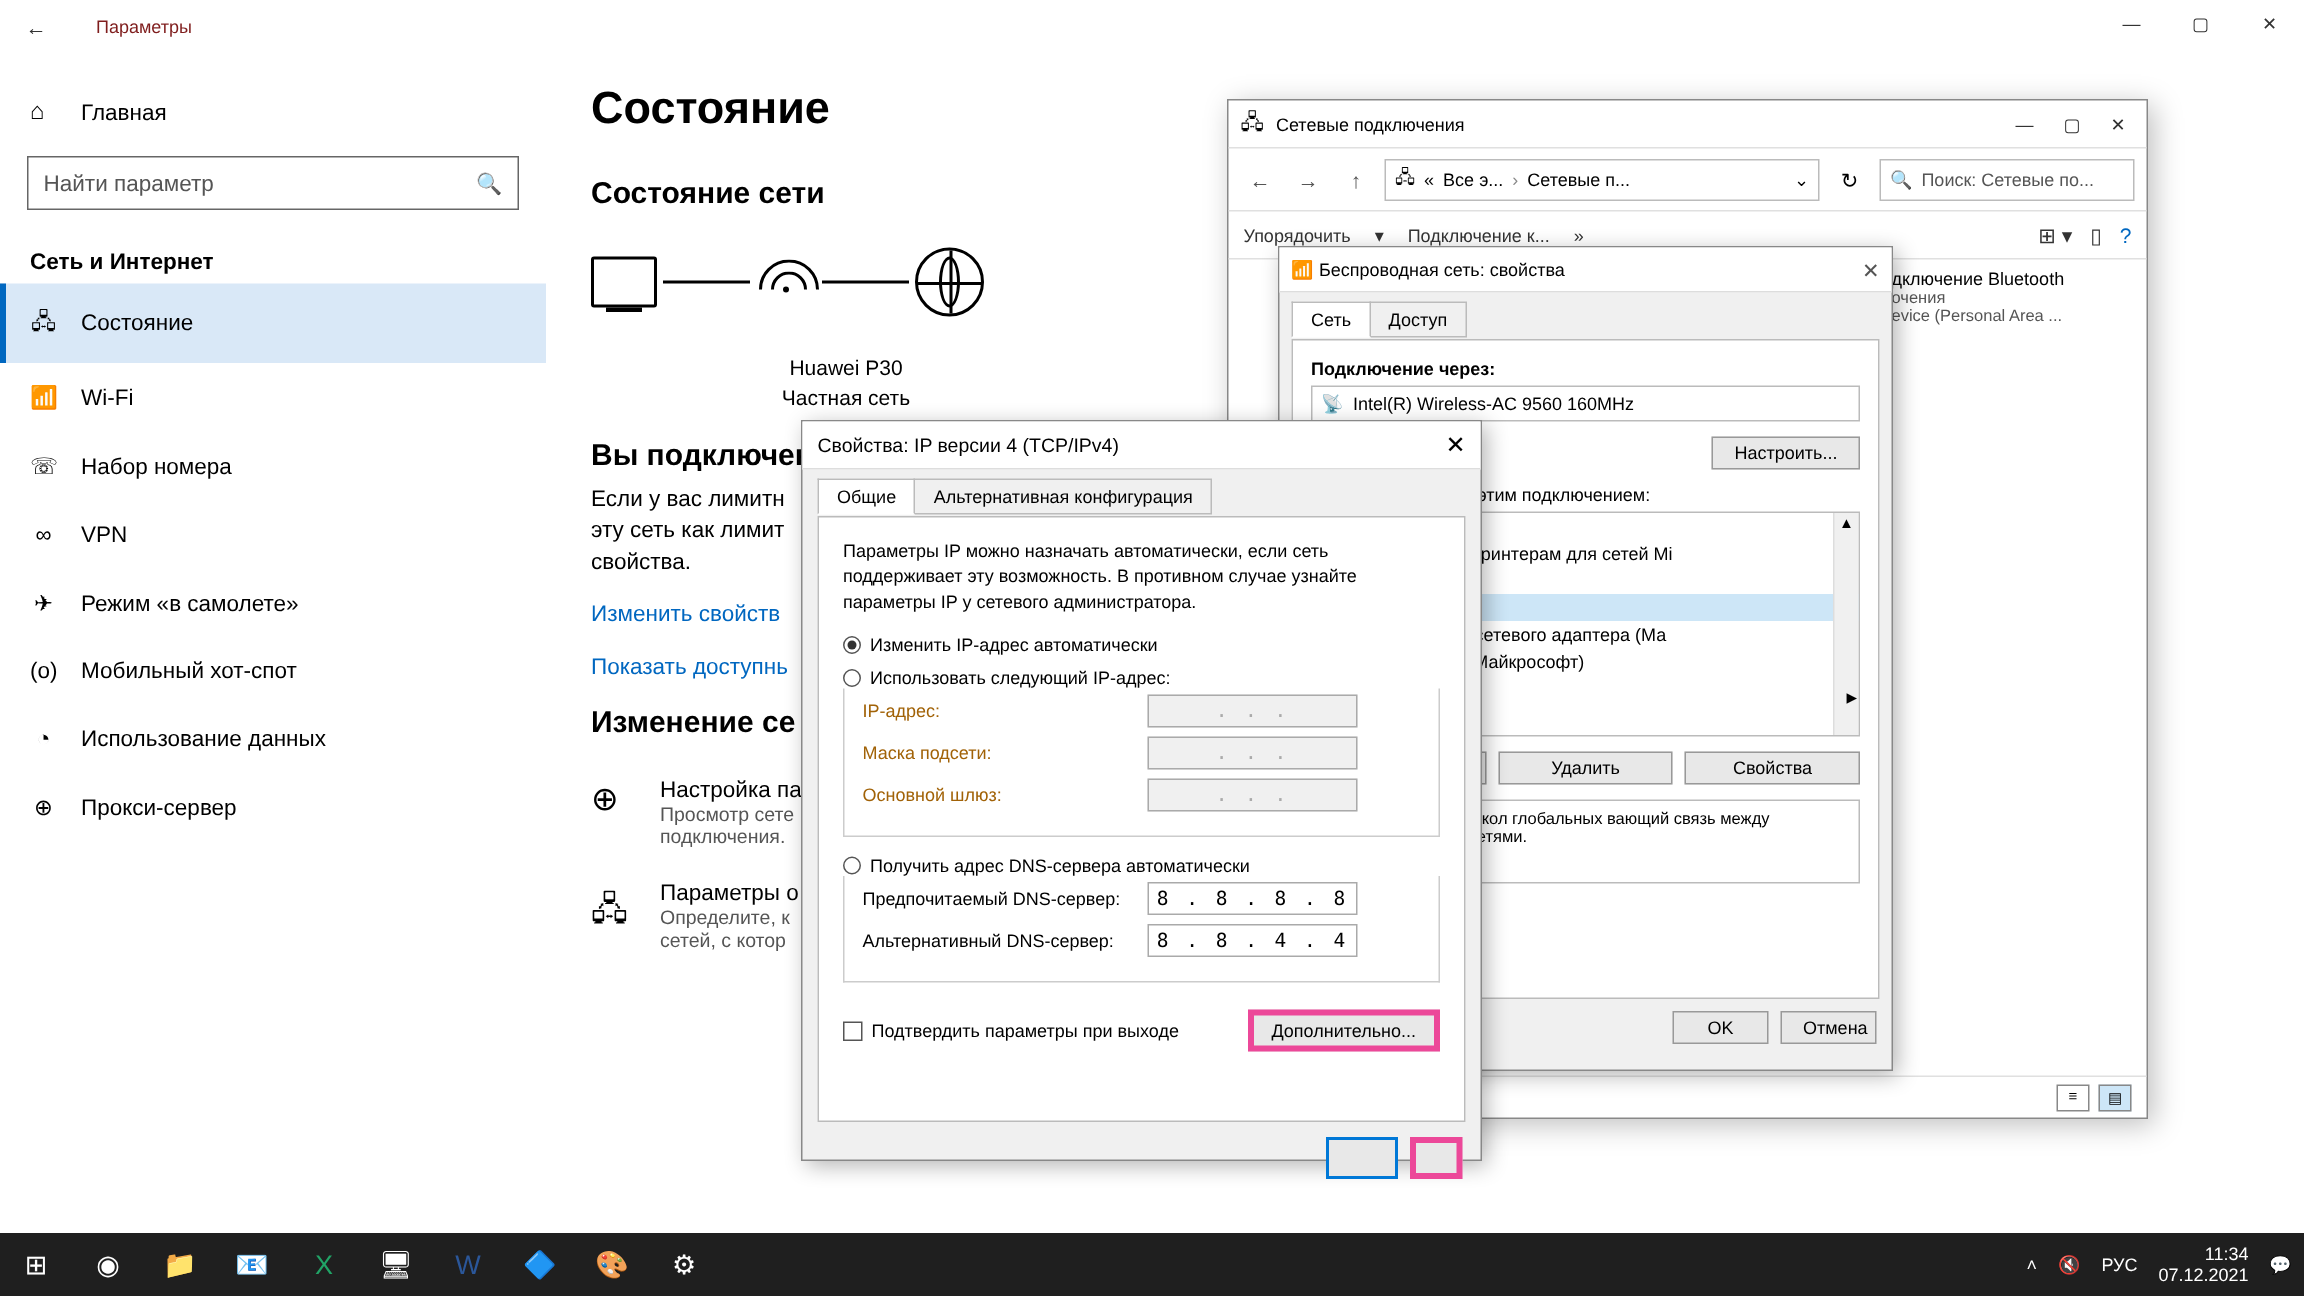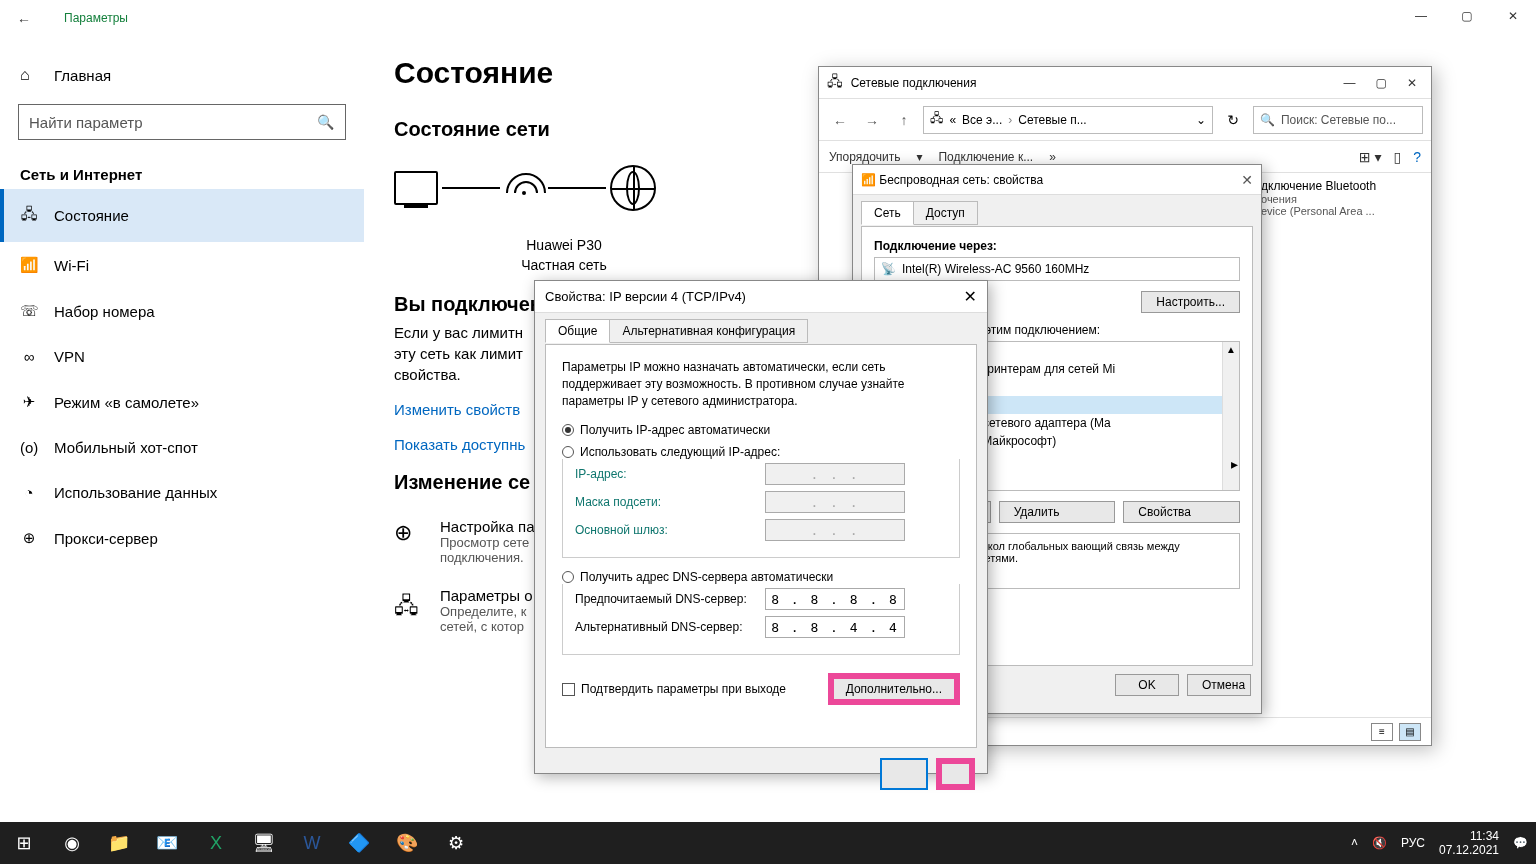--- a/index.html
+++ b/index.html
@@ -2,21 +2,21 @@
 <html><head>
 <meta charset="utf-8">
 <style>
 * { box-sizing: border-box; margin: 0; padding: 0; font-family: "Segoe UI", Tahoma, sans-serif; }
 body { width: 1536px; height: 864px; background: #fff; overflow: hidden; position: relative; }
 
 
 .settings-window { position: absolute; inset: 0; background: #fff; }
 .settings-titlebar { height: 36px; display: flex; align-items: center; padding: 0 8px; }
 .settings-titlebar .back { width: 32px; text-align: center; font-size: 14px; color: #333; }
-.settings-titlebar .title { font-size: 12px; color: #15803d; margin-left: 24px; }
+.settings-titlebar .title { font-size: 12px; color: #7f1d1d; margin-left: 24px; }
 .win-controls { position: absolute; top: 0; right: 0; display: flex; }
 .win-controls div { width: 46px; height: 32px; display: flex; align-items: center; justify-content: center; font-size: 12px; color: #333; }
 .sidebar { position: absolute; left: 0; top: 36px; width: 364px; bottom: 40px; background: #fff; padding: 20px 0; }
 .sidebar .home { display: flex; align-items: center; padding: 10px 20px; font-size: 15px; color: #000; }
 .sidebar .home .ic { width: 18px; margin-right: 16px; font-size: 16px; }
 .searchbox { margin: 10px 18px 18px; height: 36px; border: 1px solid #666; background: #fff; display: flex; align-items: center; padding: 0 10px; font-size: 15px; color: #555; }
 .searchbox .mag { margin-left: auto; font-size: 14px; }
 .cat-header { padding: 8px 20px 6px; font-size: 15px; font-weight: 600; }
 .nav-item { display: flex; align-items: center; padding: 14px 20px; font-size: 15px; color: #000; }
 .nav-item .ic { width: 18px; margin-right: 16px; font-size: 15px; text-align: center; }
@@ -79,46 +79,46 @@
 .wprops .tabbody { margin:1px 8px 8px; background:#fff; border:1px solid #bbb; padding:12px; height:440px; font-size:12px; position:relative; }
 .wprops .field-lbl { margin-bottom:4px;font-weight:bold; }
 .wprops .adapter-box { border:1px solid #bbb; padding:4px 6px; display:flex; align-items:center; gap:6px; margin-bottom:10px; }
 .wprops .btn { border:1px solid #999; background:#e8e8e8; padding:3px 14px; font-size:12px; }
 .wprops .btn-row { display:flex; justify-content:flex-end; margin-bottom:10px; }
 .wprops .listbox { border:1px solid #bbb; height:150px; overflow:hidden; position:relative; }
 .wprops .listbox .item { padding:2px 6px; font-size:12px; display:flex; align-items:center; gap:6px; }
 .wprops .listbox .item.sel { background:#cde6f7; }
 .wprops .listbox .scroll { position:absolute; right:0; top:0; bottom:0; width:17px; background:#f0f0f0; border-left:1px solid #ddd; }
 .wprops .btn-row3 { display:flex; gap:8px; margin-top:10px; }
-.wprops .btn-row3 .btn { flex:1; text-align:left; }
+.wprops .btn-row3 .btn { flex:1; text-align:center; }
 .wprops .desc-box { border:1px solid #bbb; background:#fff; padding:6px; font-size:11px; margin-top:10px; height:56px; }
 .wprops .dlg-btns { display:flex; justify-content:flex-end; gap:8px; padding:0 10px 10px; }
 
 
 .ipdlg { position:absolute; left:534px; top:280px; width:454px; height:494px; background:#f0f0f0; border:1px solid #888; box-shadow: 3px 3px 14px rgba(0,0,0,0.3); }
 .ipdlg .titlebar { height:32px; background:#fff; border-bottom:1px solid #ddd; display:flex; align-items:center; padding:0 10px; font-size:13px; }
 .ipdlg .titlebar .close { margin-left:auto; font-size:16px; }
 .ipdlg .tabs { display:flex; padding:6px 10px 0; }
 .ipdlg .tab { padding:4px 12px; font-size:12px; border:1px solid #bbb; background:#f0f0f0; margin-right:-1px; }
 .ipdlg .tab.active { background:#fff; border-bottom:1px solid #fff; position:relative; z-index:1; }
 .ipdlg .tabbody { margin:1px 10px 10px; background:#fff; border:1px solid #bbb; padding:14px 16px; font-size:12px; height:404px; position:relative; }
 .ipdlg .intro { margin-bottom:14px; line-height:1.4; }
 .ipdlg .radio { display:flex; align-items:center; gap:6px; margin-bottom:8px; }
 .ipdlg .radio .rb { width:12px; height:12px; border:1px solid #555; border-radius:50%; display:inline-flex; align-items:center; justify-content:center; }
 .ipdlg .radio .rb.on::after { content:""; width:6px; height:6px; background:#333; border-radius:50%; }
 .ipdlg .group { border:1px solid #ccc; padding:10px 12px; margin-bottom:12px; }
 .ipdlg .frow { display:flex; align-items:center; margin-bottom:6px; }
-.ipdlg .frow .fl { width:190px; color:#0f766e; }
+.ipdlg .frow .fl { width:190px; color:#a16207; }
 .ipdlg .frow .fl.en { color:#000; }
 .ipdlg .ipbox { width:140px; height:22px; border:1px solid #aaa; background:#fff; font-family:monospace; font-size:13px; text-align:center; letter-spacing:2px; display:flex; align-items:center; justify-content:center; }
 .ipdlg .ipbox.dis { background:#f0f0f0; color:#aaa; }
 .ipdlg .chk { display:flex; align-items:flex-end; gap:6px; }
 .ipdlg .chk .cb { width:13px; height:13px; border:1px solid #555; }
 .ipdlg .adv-row { display:flex; justify-content:space-between; align-items:center; margin-top:18px; }
-.ipdlg .btn { border:6px solid #ec4899; background:#e8e8e8; padding:3px 12px; font-size:12px; }
+.ipdlg .btn { border:4px solid #ec4899; background:#e8e8e8; padding:3px 12px; font-size:12px; }
 .ipdlg .dlg-btns { display:flex; justify-content:flex-end; gap:8px; padding:0 12px 8px; }
 .ipdlg .dlg-btns .btn.primary { border:2px solid #0078d7; padding:2px 20px; }
 
 
 .taskbar { position:absolute; left:0; right:0; bottom:0; height:42px; background:#1f1f1f; display:flex; align-items:center; }
 .taskbar .tbtn { width:48px; height:42px; display:flex; align-items:center; justify-content:center; font-size:18px; color:#fff; }
 .taskbar .tray { margin-left:auto; display:flex; align-items:center; gap:14px; padding-right:8px; color:#fff; font-size:12px; }
 .taskbar .clock { text-align:right; line-height:1.2; }
 </style>
 </head>
@@ -352,21 +352,21 @@
     <span class="close">✕</span>
   </div>
   <div class="tabs">
     <div class="tab active">Общие</div>
     <div class="tab">Альтернативная конфигурация</div>
   </div>
   <div class="tabbody">
     <div class="intro">Параметры IP можно назначать автоматически, если сеть поддерживает эту возможность. В противном случае узнайте параметры IP у сетевого администратора.</div>
     <div class="radio">
         <span class="rb on"></span>
-        <span>Получить IP-адрес автоматически</span>
+        <span>Изменить IP-адрес автоматически</span>
       </div>
     <div class="radio">
         <span class="rb"></span>
         <span>Использовать следующий IP-адрес:</span>
       </div>
     <div class="group" style="border-top:none; margin-top:-8px; padding-top:4px;">
       <div class="frow">
           <span class="fl">IP-адрес:</span>
           <div class="ipbox dis">.      .      .</div>
         </div>

